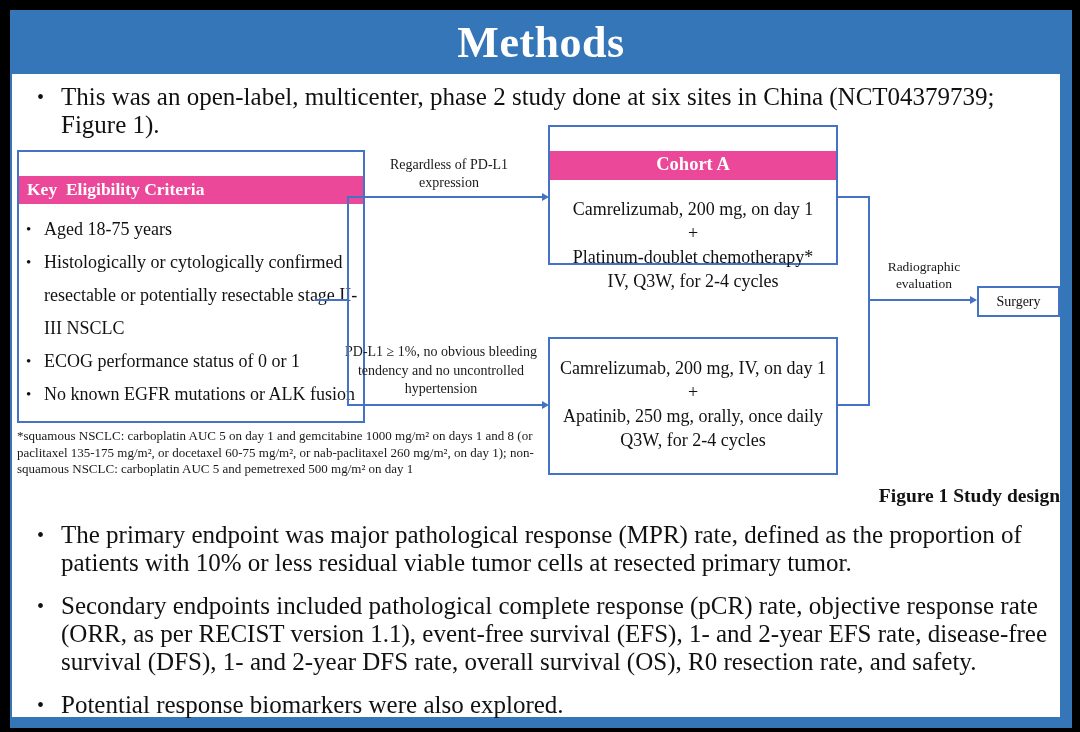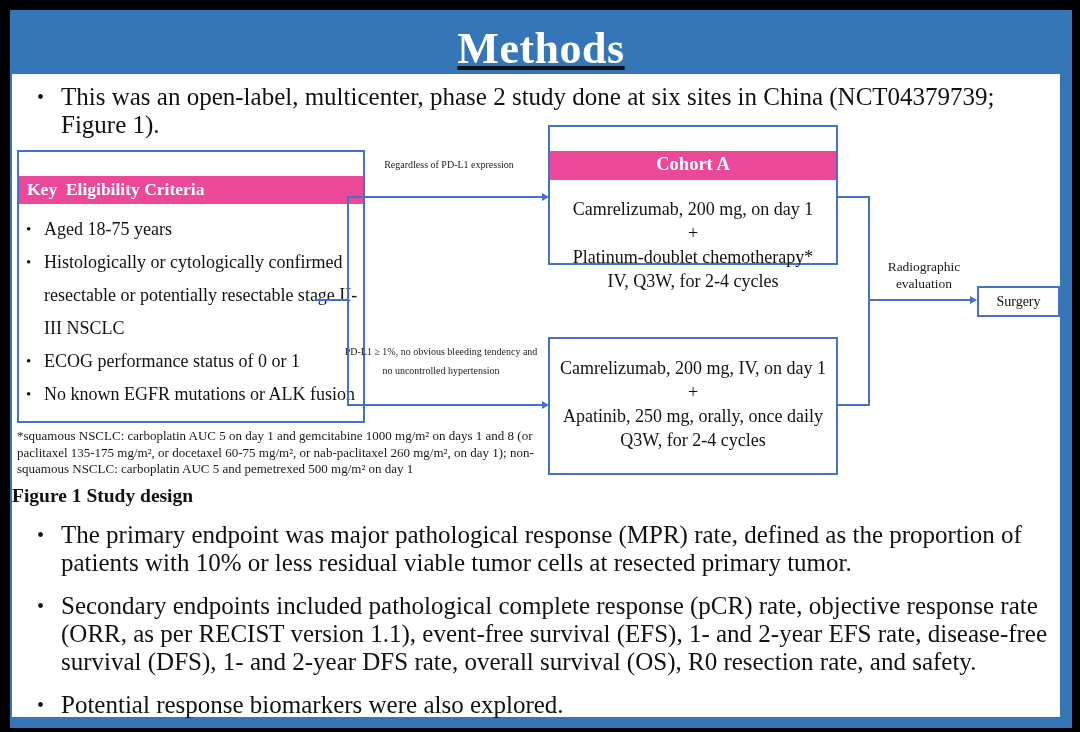--- a/index.html
+++ b/index.html
@@ -1,21 +1,21 @@
 <!DOCTYPE html>
 <html><head>
 <meta charset="utf-8">
 <style>
   html,body{margin:0;padding:0;}
   body{
     width:1080px;height:732px;background:#000;position:relative;overflow:hidden;
     font-family:"Liberation Serif","DejaVu Serif",serif;color:#111;
   }
   .slide{position:absolute;left:10px;top:10px;width:1062px;height:718px;background:#3476b8;}
-  .titlebar{position:absolute;left:0;top:0;width:100%;height:64px;display:flex;align-items:flex-end;justify-content:center;text-decoration:underline;}
+  .titlebar{position:absolute;left:0;top:0;width:100%;height:64px;display:flex;align-items:center;justify-content:center;}
   .titlebar h1{margin:0;color:#fff;font-size:44px;font-weight:bold;letter-spacing:.5px;}
   .content{position:absolute;left:2px;top:64px;width:1048px;height:643px;background:#fff;}
 
   
   .bullet{position:relative;padding-left:26px;font-size:25px;line-height:28px;}
   .bullet::before{content:"\2022";position:absolute;left:2px;top:0;font-size:20px;}
   .intro{position:absolute;left:23px;top:9px;right:14px;}
   .bullets{position:absolute;left:23px;top:447px;right:12px;}
   .bullets .bullet{margin-bottom:15px;}
 
@@ -39,27 +39,27 @@
   .surgery{left:965px;top:212px;width:83px;height:31px;font-size:14px;
            display:flex;align-items:center;justify-content:center;}
 
   
   .hline,.vline{position:absolute;background:#4472c4;}
   .hline{height:2px;}
   .vline{width:2px;}
   .arrow::after{content:"";position:absolute;right:-6px;top:-3px;
     border-left:7px solid #4472c4;border-top:4px solid transparent;border-bottom:4px solid transparent;}
 
-  .flabel{position:absolute;text-align:center;font-size:10px;line-height:17.5px;color:#1a1a1a;}
+  .flabel{position:absolute;text-align:center;font-size:14px;line-height:17.5px;color:#1a1a1a;}
   .lbl-a{left:352px;top:82px;width:170px;}
   .lbl-b{left:330px;top:269px;width:198px;line-height:18.5px;}
   .lbl-eval{left:856px;top:184px;width:112px;font-size:13.5px;line-height:17px;}
 
   .footnote{position:absolute;left:5px;top:354px;width:534px;font-size:13px;line-height:16.5px;color:#181818;}
-  .caption{position:absolute;left:0;top:411px;width:100%;text-align:left;font-weight:bold;font-size:19.5px;}
+  .caption{position:absolute;left:0;top:411px;width:100%;text-align:right;font-weight:bold;font-size:19.5px;}
 </style>
 </head>
 <body>
 
 <div class="slide">
   <div class="titlebar">
     <h1>Methods</h1>
   </div>
 
   <div class="content">

